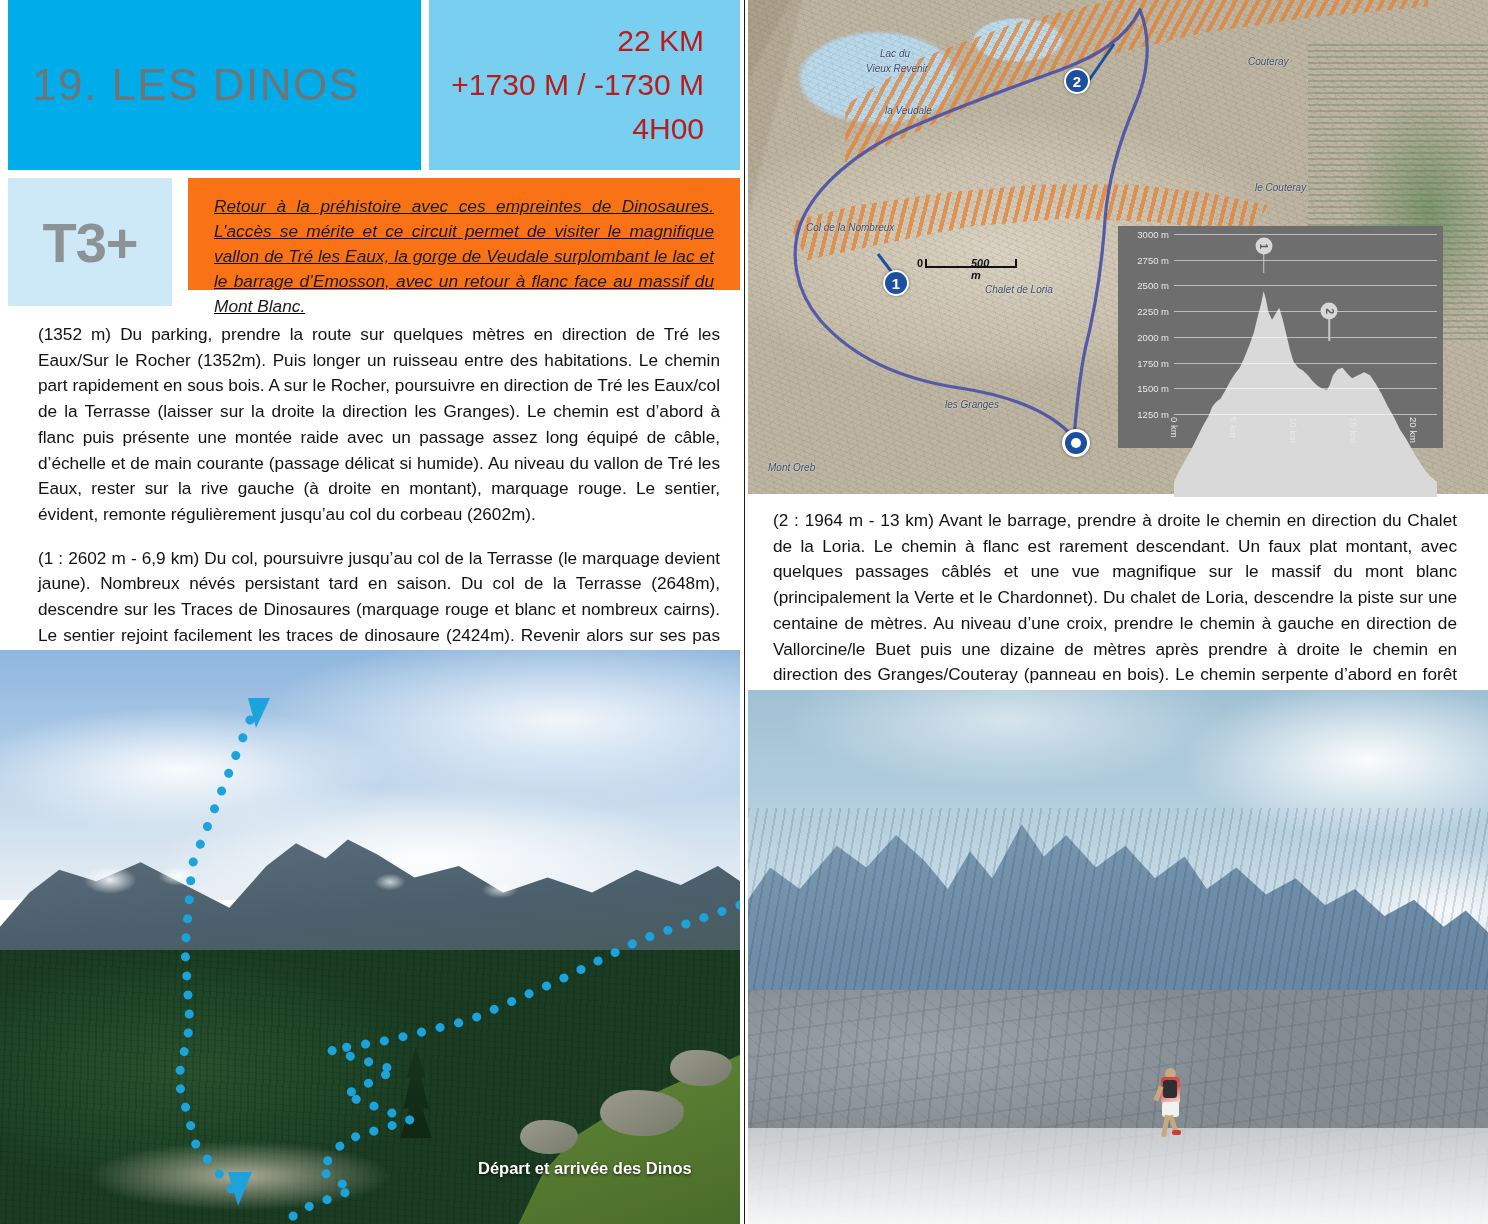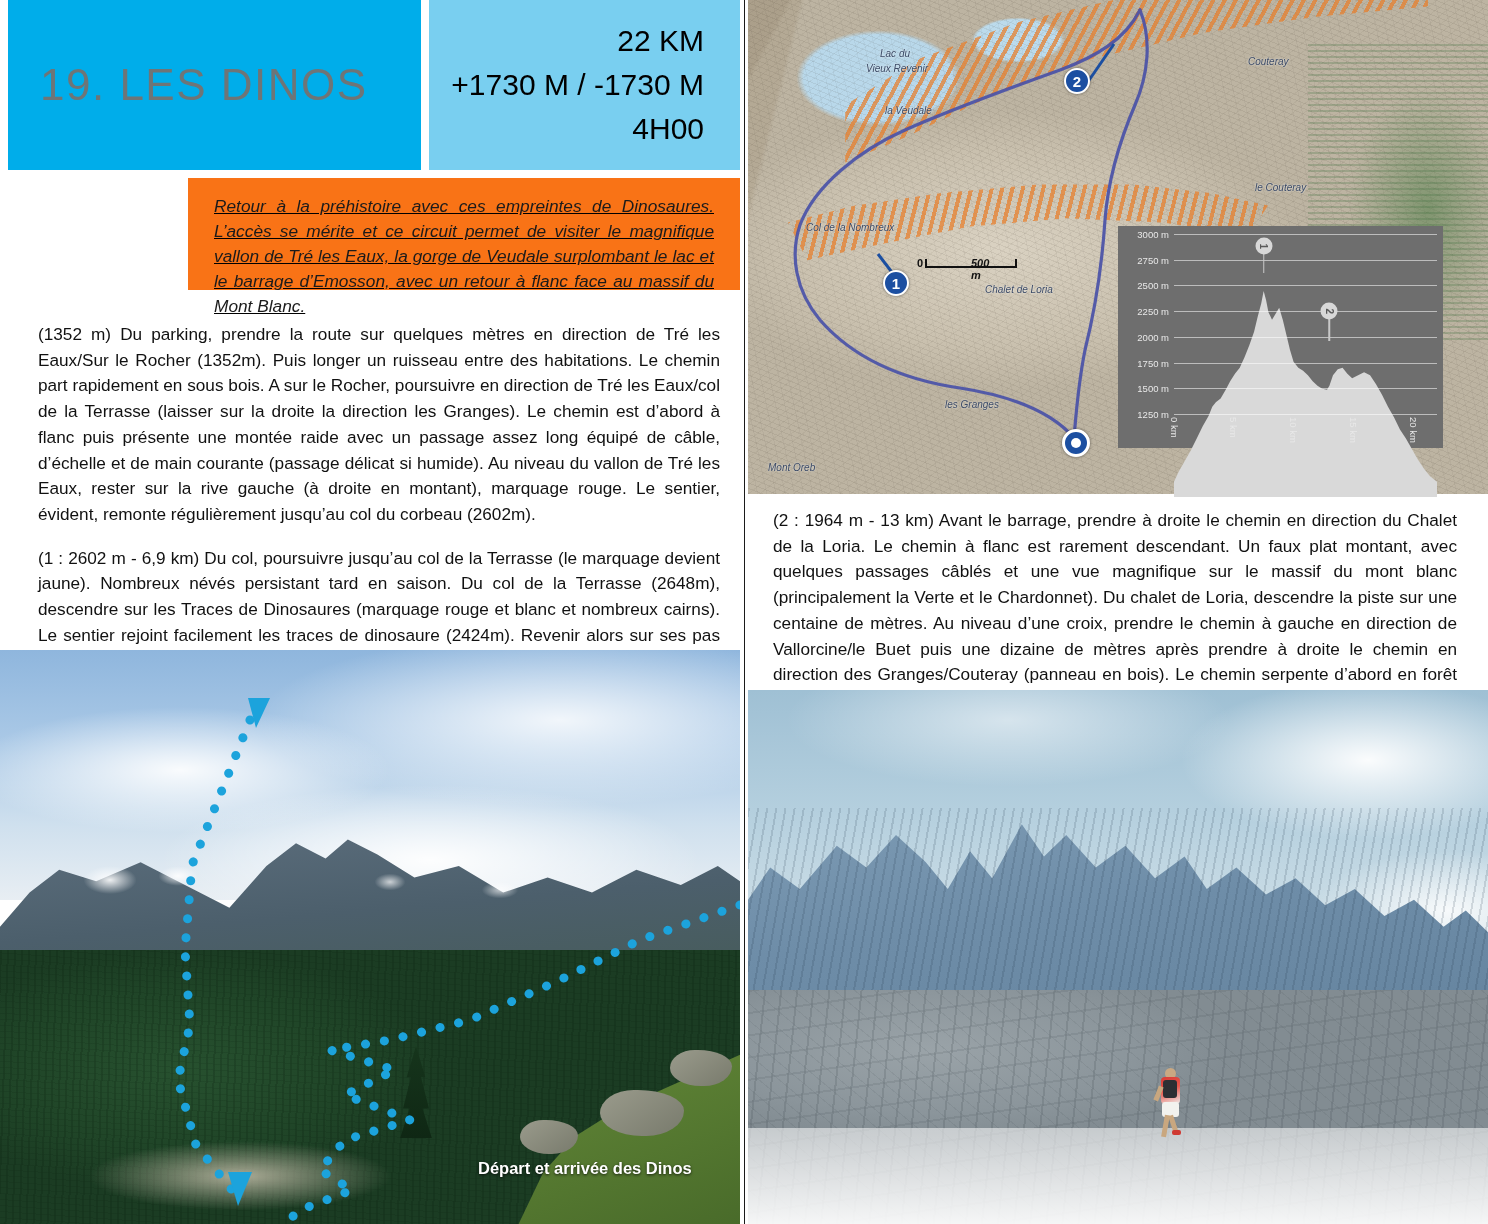--- a/index.html
+++ b/index.html
@@ -10,26 +10,26 @@
   .page{position:absolute;inset:0;display:block;}
   .col-left{position:absolute;left:0;top:0;width:740px;height:1224px;}
   .col-right{position:absolute;left:748px;top:0;width:740px;height:1224px;}
   .col-divider{position:absolute;left:744px;top:0;width:1px;height:1224px;background:#1a1a1a;}
 
   
   .hdr{position:absolute;left:8px;top:0;width:732px;height:170px;}
   .hdr-title{position:absolute;left:0;top:0;width:413px;height:170px;
              background:#00ADEA;display:flex;align-items:center;}
   .hdr-title span{color:#6e7577;font-size:44px;letter-spacing:1.5px;
-                  padding-left:32px;font-weight:400;}
+                  padding-left:24px;font-weight:400;}
   .hdr-stats{position:absolute;left:421px;top:0;width:311px;height:170px;
              background:#79CFF0;display:flex;flex-direction:column;
              align-items:flex-end;justify-content:center;padding-right:36px;
              box-sizing:border-box;}
-  .hdr-stats div{color:#000000;font-size:30px;line-height:1.47;white-space:nowrap;}
+  .hdr-stats div{color:#b91c1c;font-size:30px;line-height:1.47;white-space:nowrap;}
 
   
   .rate-row{position:absolute;left:8px;top:178px;width:732px;height:128px;}
   .rate-badge{position:absolute;left:0;top:0;width:164px;height:128px;
               background:#CDE8F7;display:flex;align-items:center;justify-content:center;}
   .rate-badge span{color:#8d9295;font-size:56px;font-weight:700;letter-spacing:-1px;}
   .intro{position:absolute;left:180px;top:0;width:552px;height:112px;
          background:#f97316;box-sizing:border-box;padding:16px 26px 0 26px;text-decoration:underline;}
   .intro p{margin:0;color:#1b1b1b;font-size:17.3px;line-height:1.44;
            font-style:italic;text-align:justify;}
@@ -204,20 +204,23 @@
         <span>19. LES DINOS</span>
       </div>
       <div class="hdr-stats">
         <div>22 KM</div>
         <div>+1730 M / -1730 M</div>
         <div>4H00</div>
       </div>
     </div>
 
     <div class="rate-row">
+      <div class="rate-badge">
+        <span>T3+</span>
+      </div>
       <div class="intro">
         <p>Retour à la préhistoire avec ces empreintes de Dinosaures. L’accès se mérite et ce circuit permet de visiter le magnifique vallon de Tré les Eaux, la gorge de Veudale surplombant le lac et le barrage d’Emosson, avec un retour à flanc face au massif du Mont Blanc.</p>
       </div>
     </div>
 
     <div class="body-left">
       <p>(1352 m) Du parking, prendre la route sur quelques mètres en direction de Tré les Eaux/Sur le Rocher (1352m). Puis longer un ruisseau entre des habitations. Le chemin part rapidement en sous bois. A sur le Rocher, poursuivre en direction de Tré les Eaux/col de la Terrasse (laisser sur la droite la direction les Granges). Le chemin est d’abord à flanc puis présente une montée raide avec un passage assez long équipé de câble, d’échelle et de main courante (passage délicat si humide). Au niveau du vallon de Tré les Eaux, rester sur la rive gauche (à droite en montant), marquage rouge. Le sentier, évident, remonte régulièrement jusqu’au col du corbeau (2602m).</p>
       <p>(1 : 2602 m - 6,9 km) Du col, poursuivre jusqu’au col de la Terrasse (le marquage devient jaune). Nombreux névés persistant tard en saison. Du col de la Terrasse (2648m), descendre sur les Traces de Dinosaures (marquage rouge et blanc et nombreux cairns). Le sentier rejoint facilement les traces de dinosaure (2424m). Revenir alors sur ses pas et prendre la direction du barrage d’Emosson par la gorge de la Veudale (marquage rouge et blanc). Cette gorge caractéristique, permet de rejoindre le lac d’Emosson par un chemin facile surplombant le barrage et la retenue d’eau.</p>
     </div>
 

